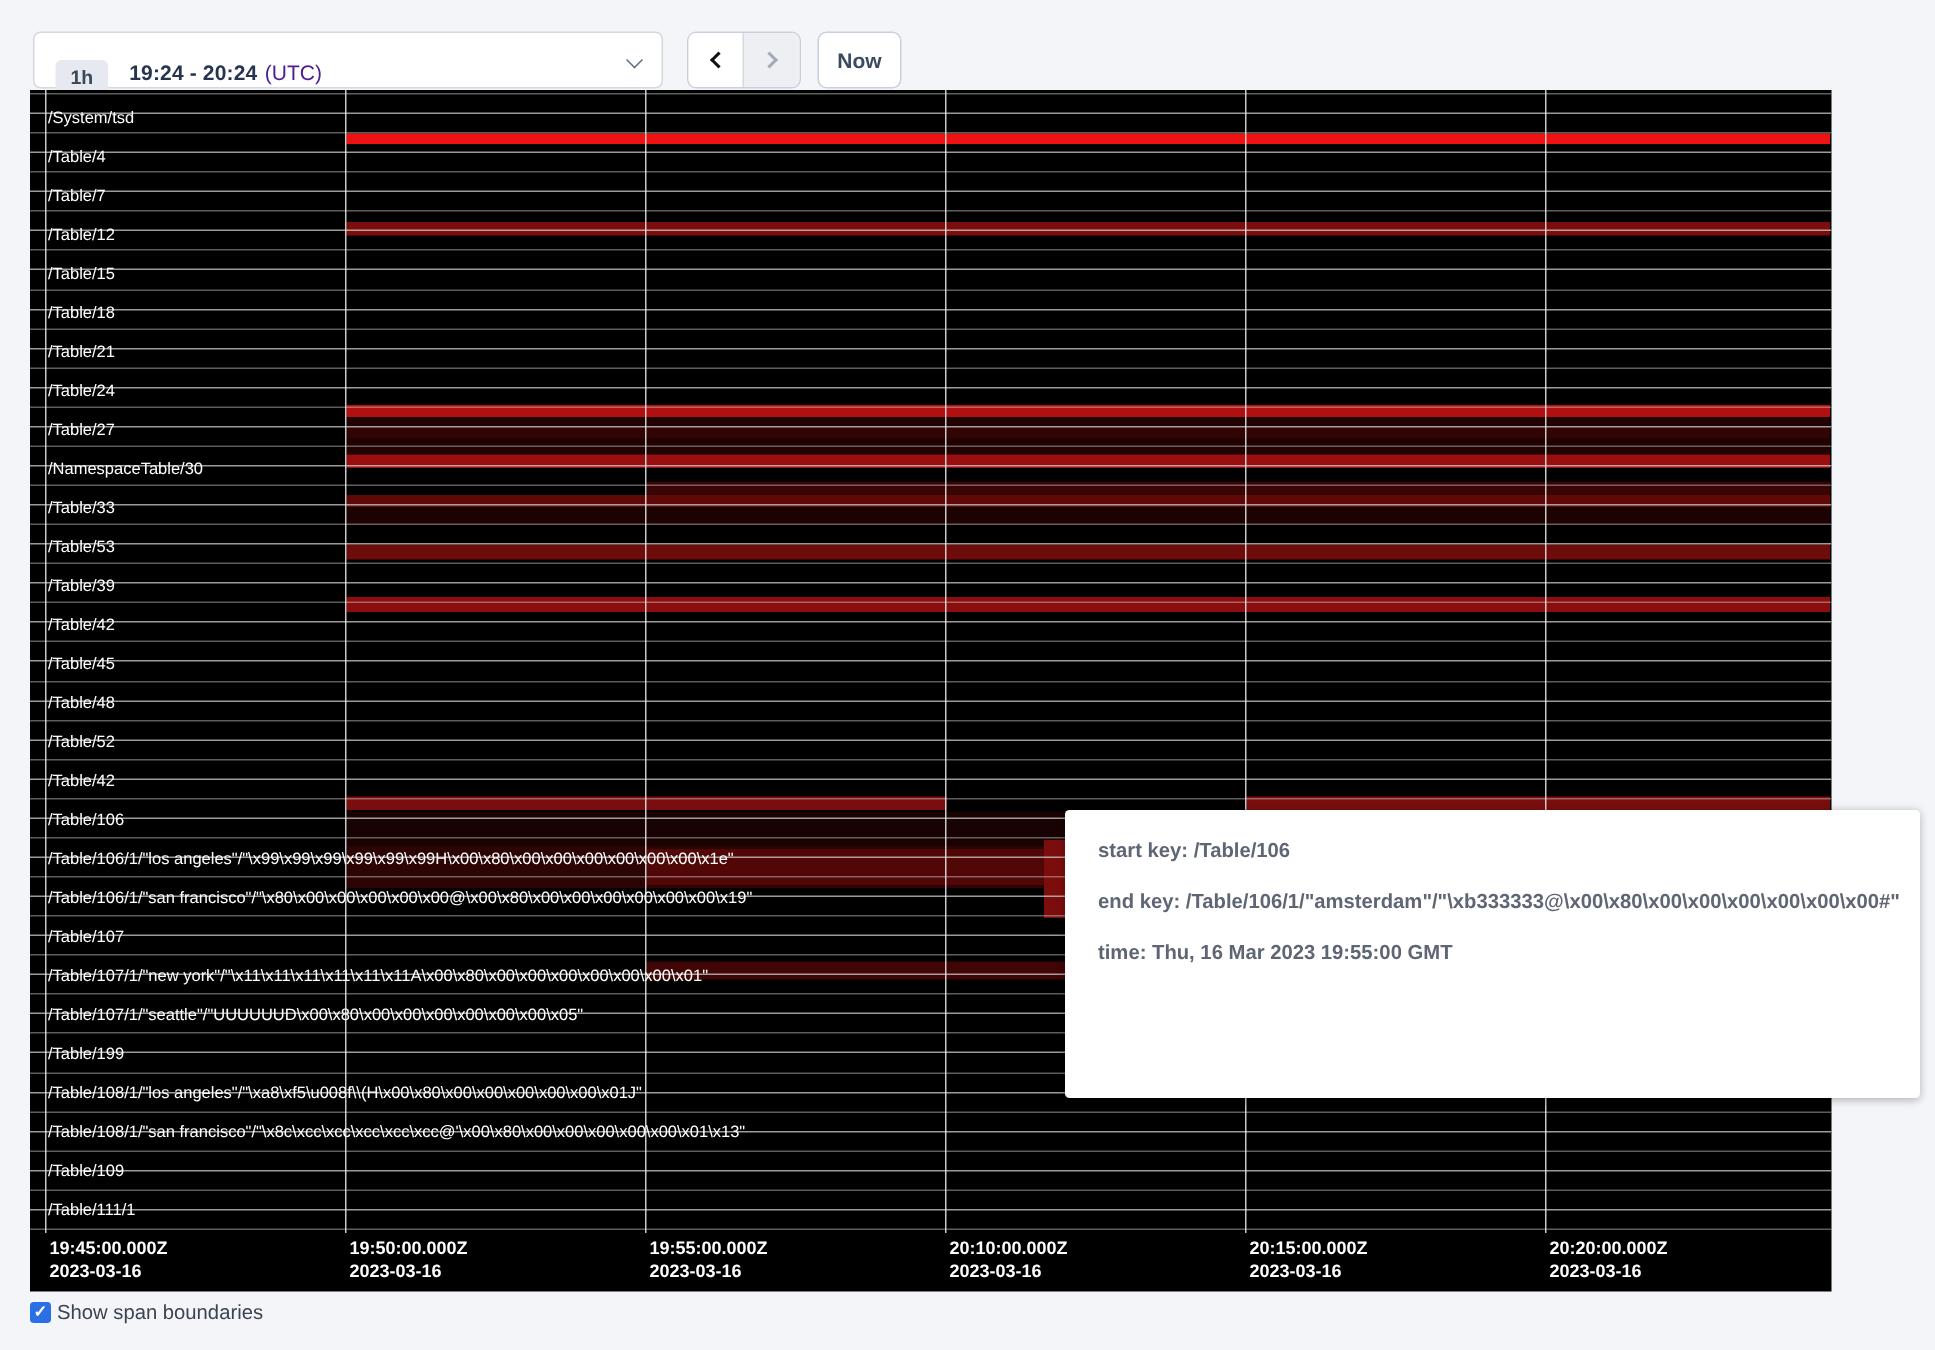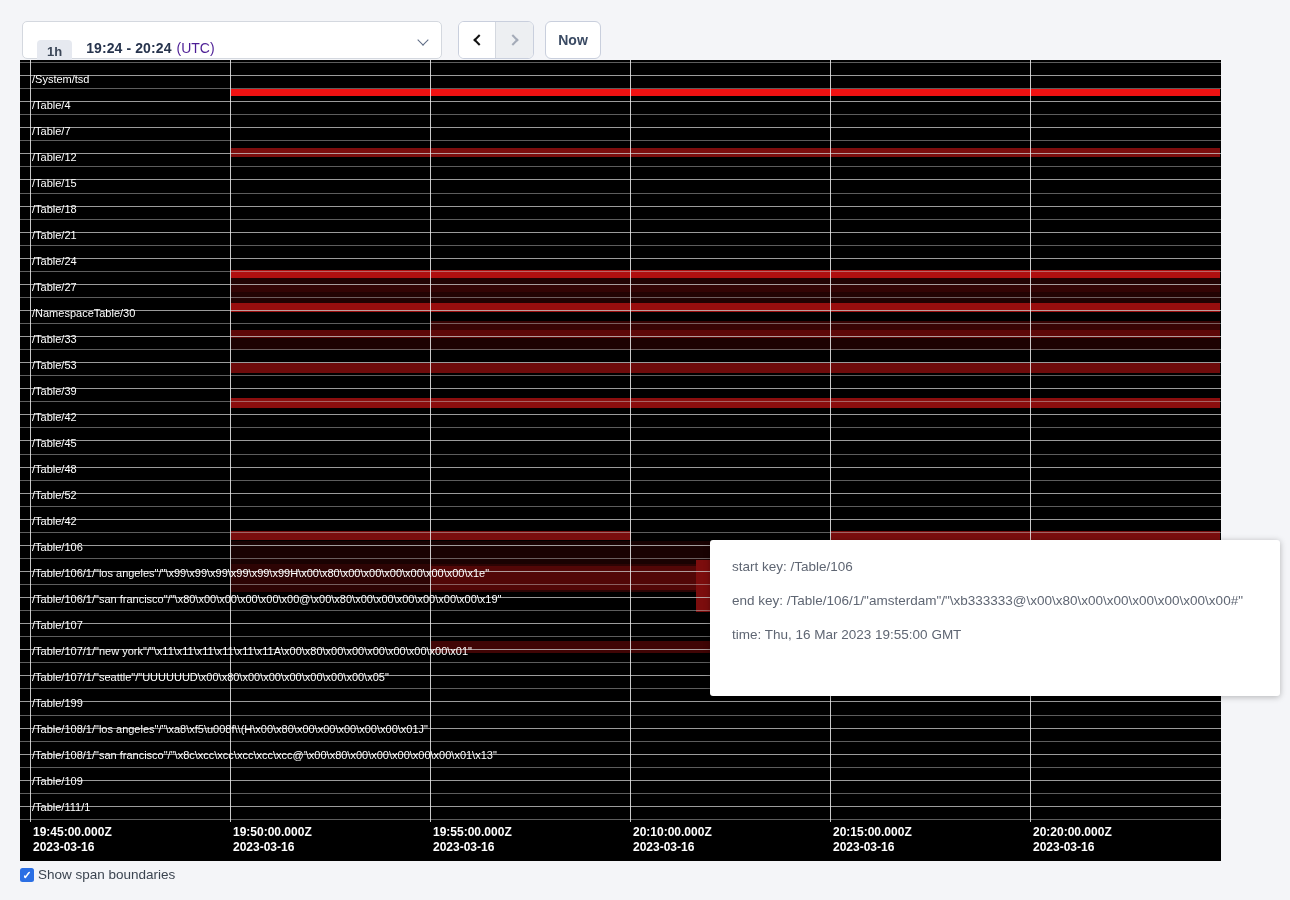--- a/index.html
+++ b/index.html
@@ -47,23 +47,23 @@
   .hline { position:absolute; left:0; width:100%; height:1px; background:#cfcfcf; }
   .vline { position:absolute; top:0; width:1px; background:rgba(235,235,235,.85); }
   .band  { position:absolute; }
   .row-label {
     position:absolute; left:12px; color:#fff; font-size:11px; line-height:13px;
     white-space:nowrap; z-index:6; letter-spacing:0;
   }
   .axis-tick { position:absolute; color:#fff; font-size:12px; font-weight:bold; line-height:15px; z-index:6; }
   
   .hover-tooltip {
-    position:absolute; left:710px; top:540px; width:570px; height:156px;
+    position:absolute; left:710px; top:540px; width:570px; height:192px;
     background:#fff; border-radius:3px; box-shadow:0 1px 6px rgba(0,0,0,.28);
-    z-index:20; padding:10px 16px 0 22px;
+    z-index:20; padding:10px 16px 0 22px;font-weight:bold;
   }
   .tt-line { font-size:13.5px; color:#5f6673; line-height:34px; white-space:nowrap; }
   
   .footer-row { position:absolute; left:20px; top:867px; display:flex; align-items:center; }
   .checkbox {
     width:14px; height:14px; background:#2b6fe4; border-radius:2.5px;
     color:#fff; font-size:11px; font-weight:bold; line-height:14px; text-align:center;
     cursor:pointer; flex:0 0 auto;
   }
   .checkbox-label { font-size:13.5px; color:#3b4450; margin-left:4px; cursor:pointer;text-align:right; }

